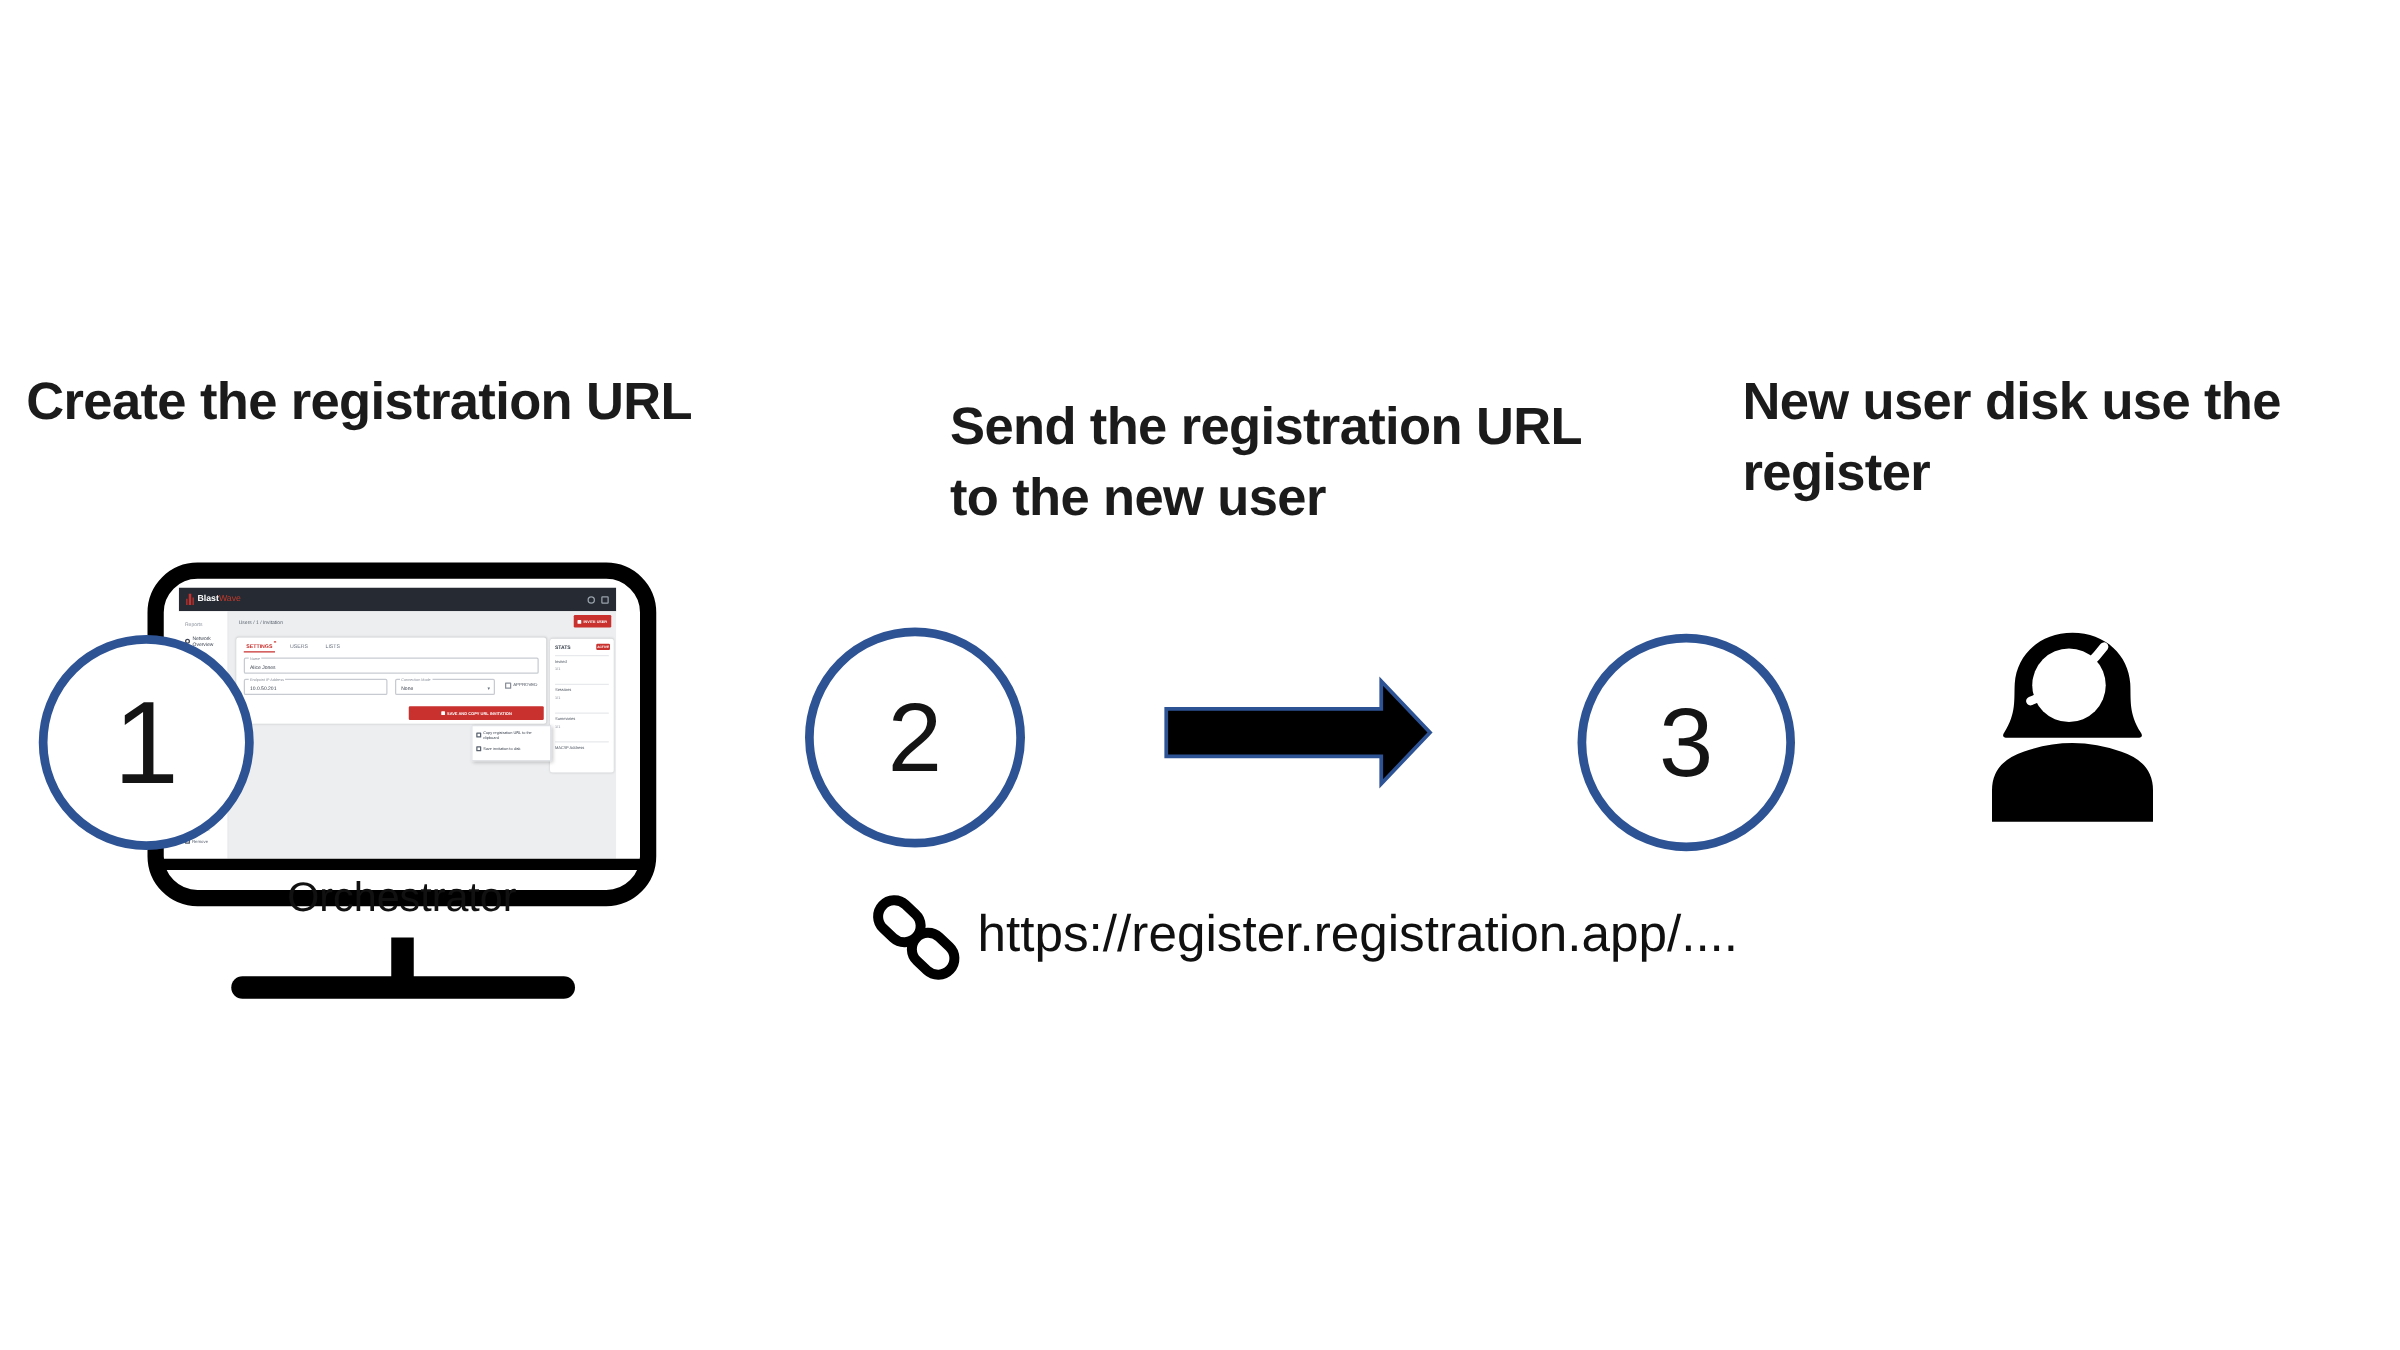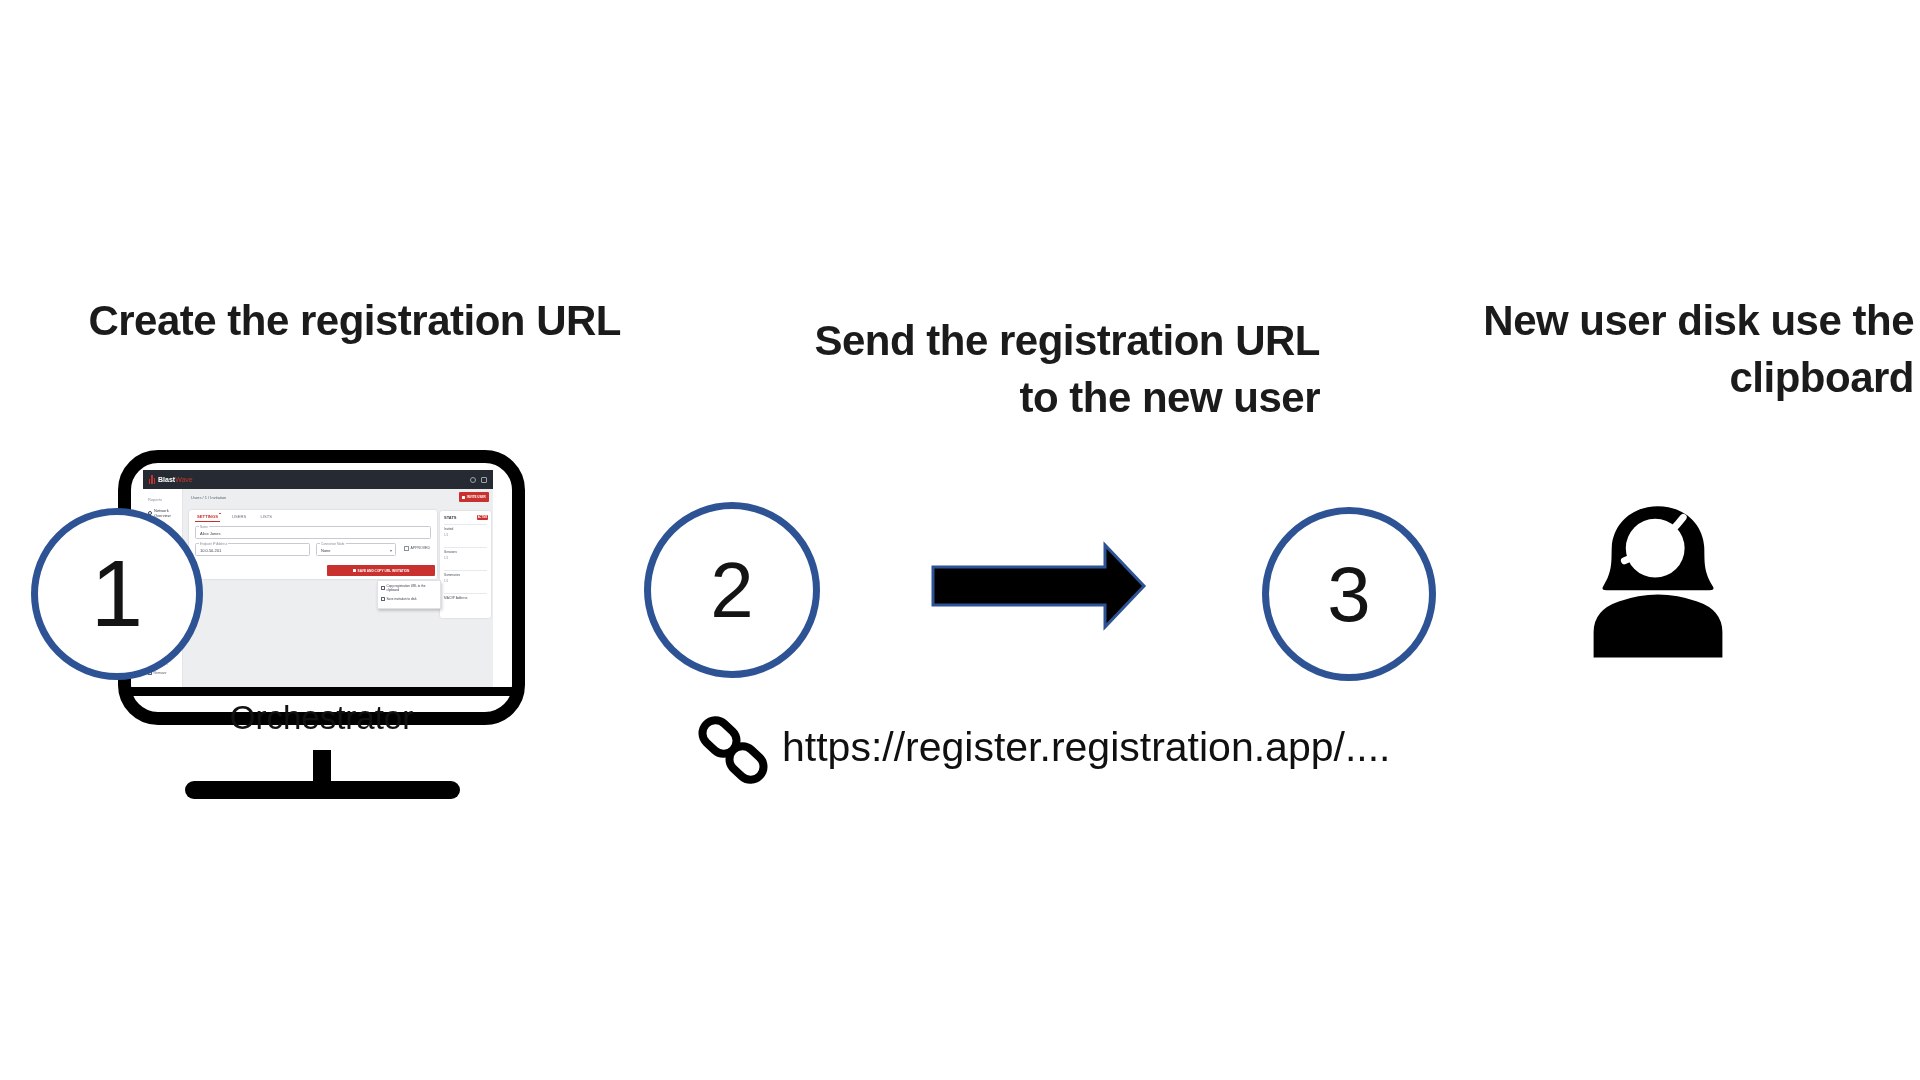--- a/index.html
+++ b/index.html
@@ -1,21 +1,21 @@
 <!DOCTYPE html>
 <html><head>
 <meta charset="utf-8">
 <style>
   html,body{margin:0;padding:0;background:#ffffff;}
   .canvas{position:relative;width:1920px;height:1080px;background:#ffffff;overflow:hidden;
           font-family:"Liberation Sans",sans-serif;}
 
   
   .step-title{position:absolute;top:292px;font-size:42px;line-height:57px;font-weight:600;
-              color:#1b1b1b;text-align:right;letter-spacing:-0.5px;}
+              color:#1b1b1b;text-align:left;letter-spacing:-0.5px;}
   .t1{left:21px;width:600px;}
   .t2{left:760px;width:560px;margin-top:20px;}
   .t3{left:1394px;width:520px;}
 
   
   .num-circle{position:absolute;background:#ffffff;border:7px solid #2E5395;border-radius:50%;
               box-sizing:border-box;display:flex;align-items:center;justify-content:center;
               color:#141414;z-index:5;}
   .c1{left:31px;top:508px;width:172px;height:172px;font-size:94px;}
   .c2{left:644px;top:502px;width:176px;height:176px;font-size:78px;}
@@ -109,21 +109,21 @@
 
   <div class="step-title t1">
     <div>Create the registration URL</div>
   </div>
   <div class="step-title t2">
     <div>Send the registration URL</div>
     <div>to the new user</div>
   </div>
   <div class="step-title t3">
     <div>New user disk use the</div>
-    <div>clipboard</div>
+    <div>register</div>
   </div>
 
   <div class="stand-neck"></div>
   <div class="stand-base"></div>
 
   <div class="monitor">
 
     <div class="shot">
       <div class="nav">
         <span class="logo-mark">

